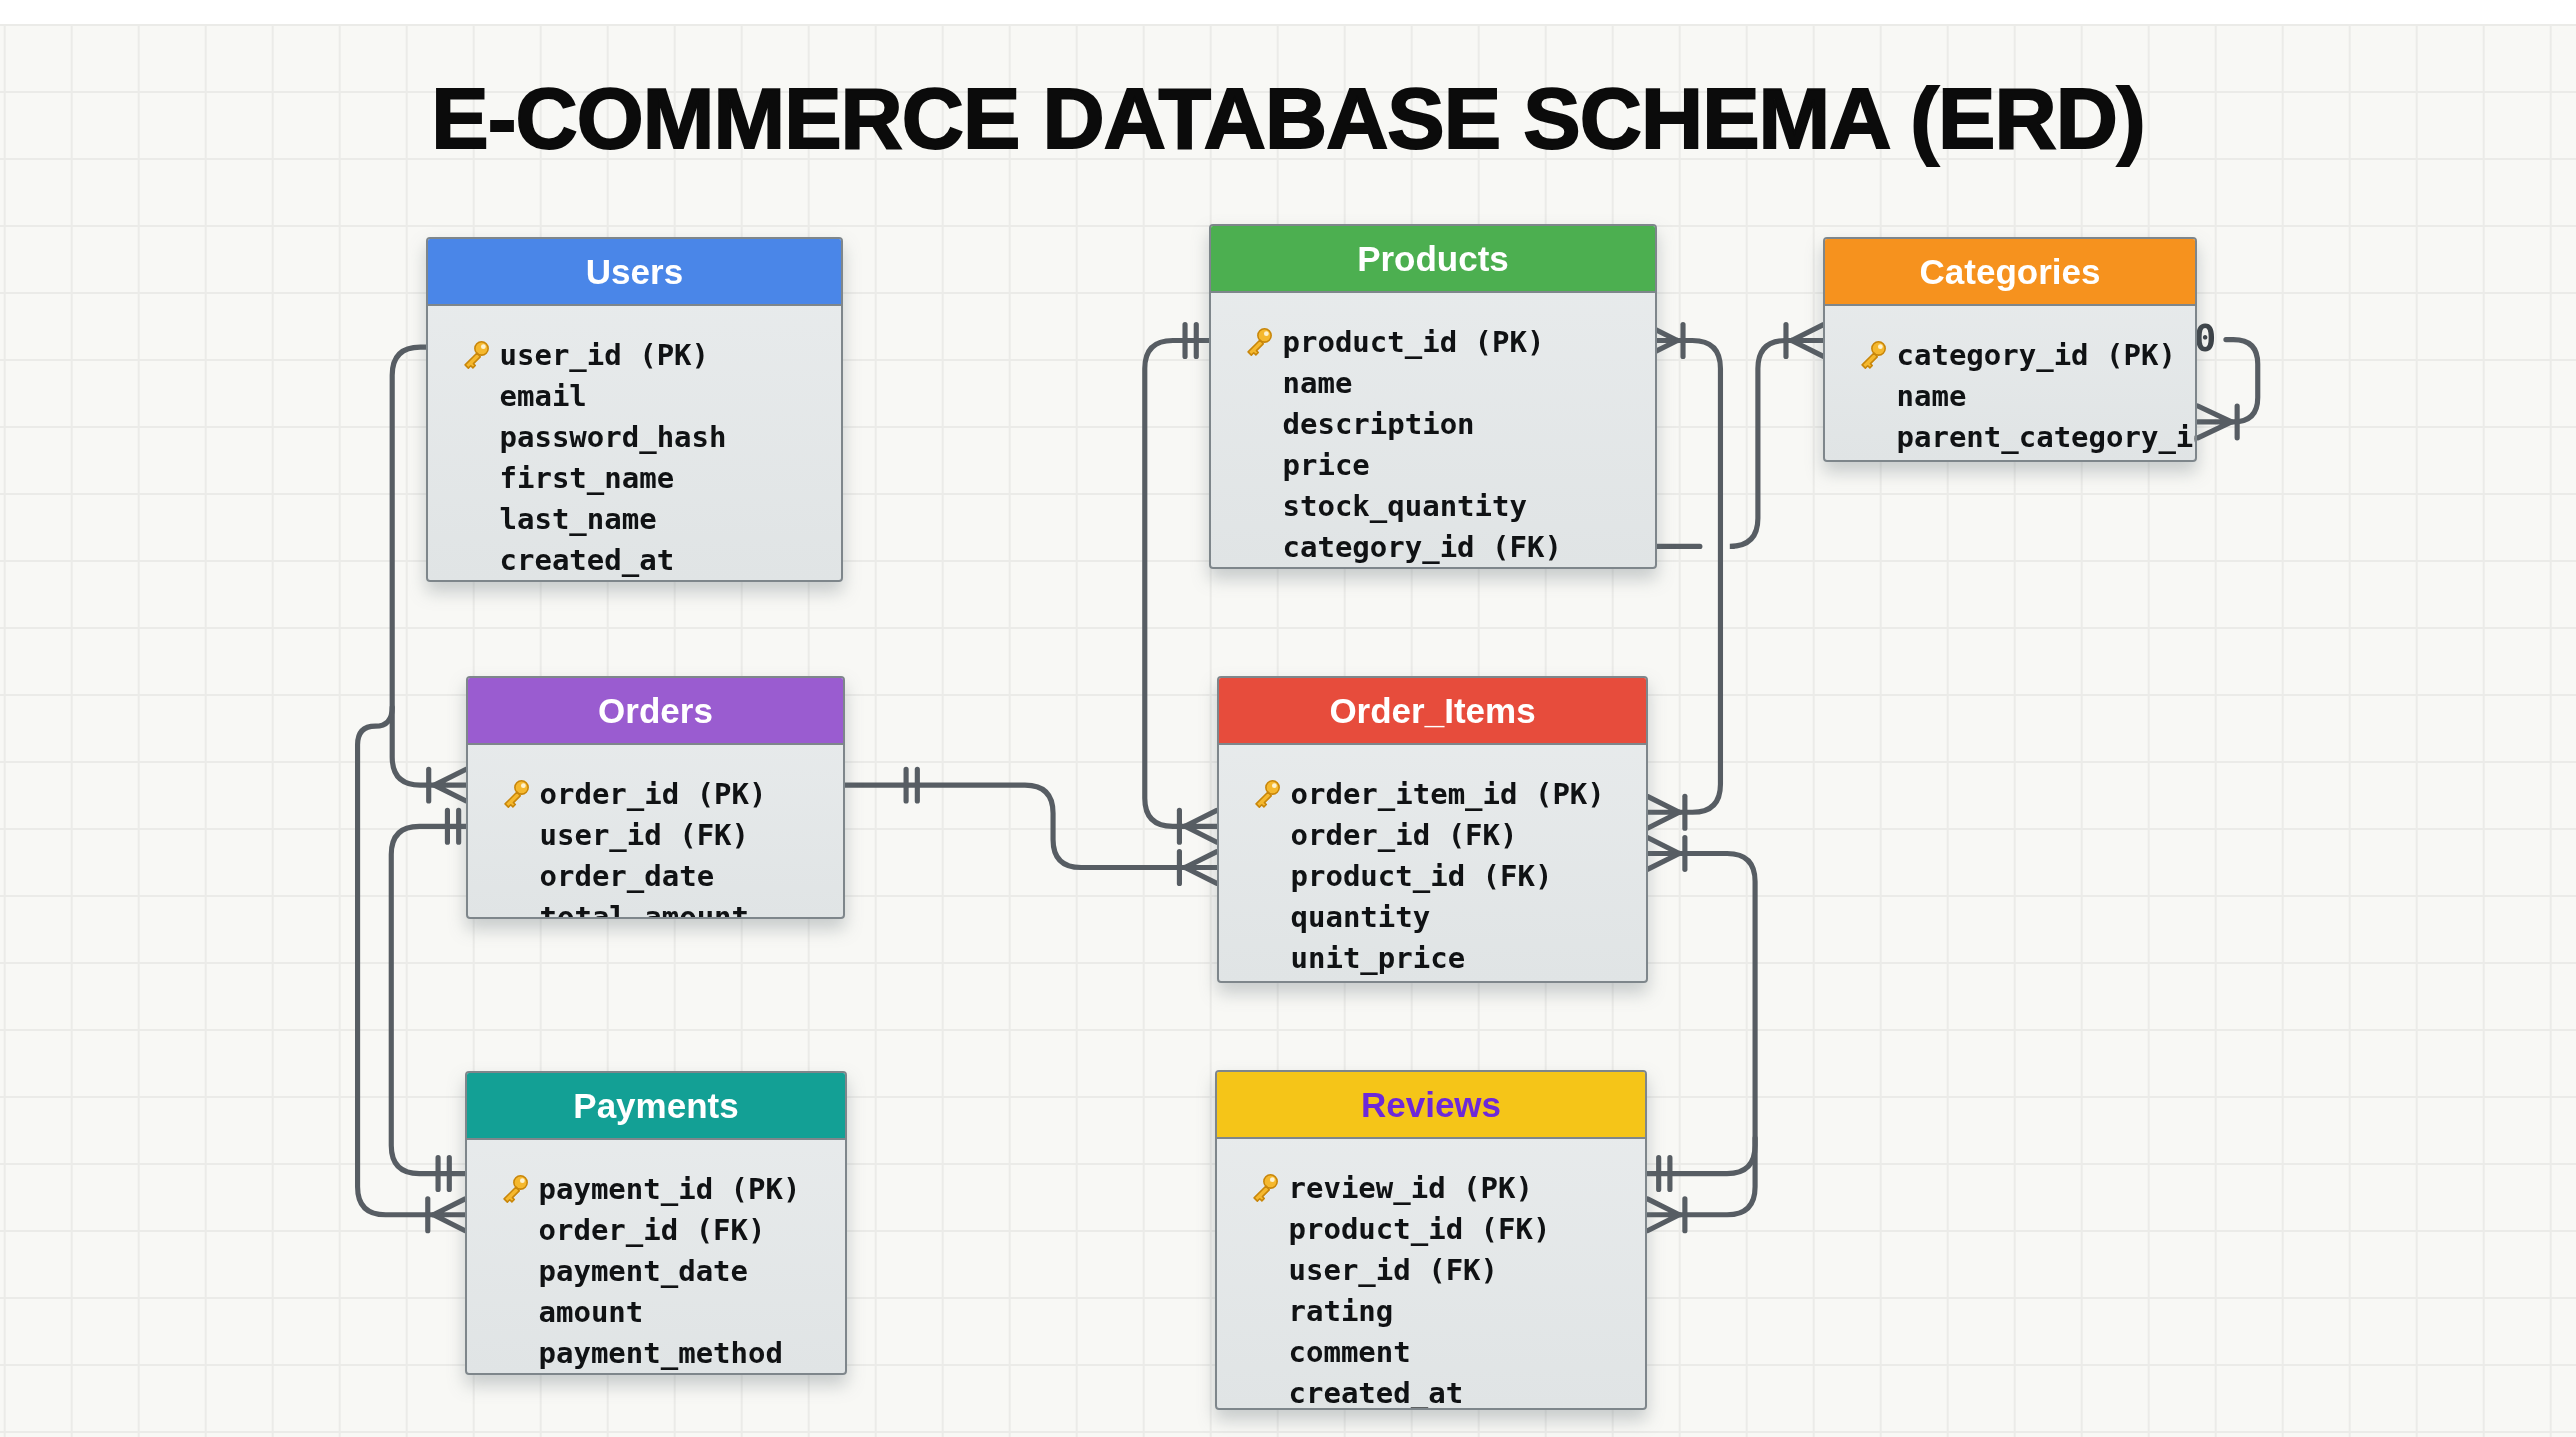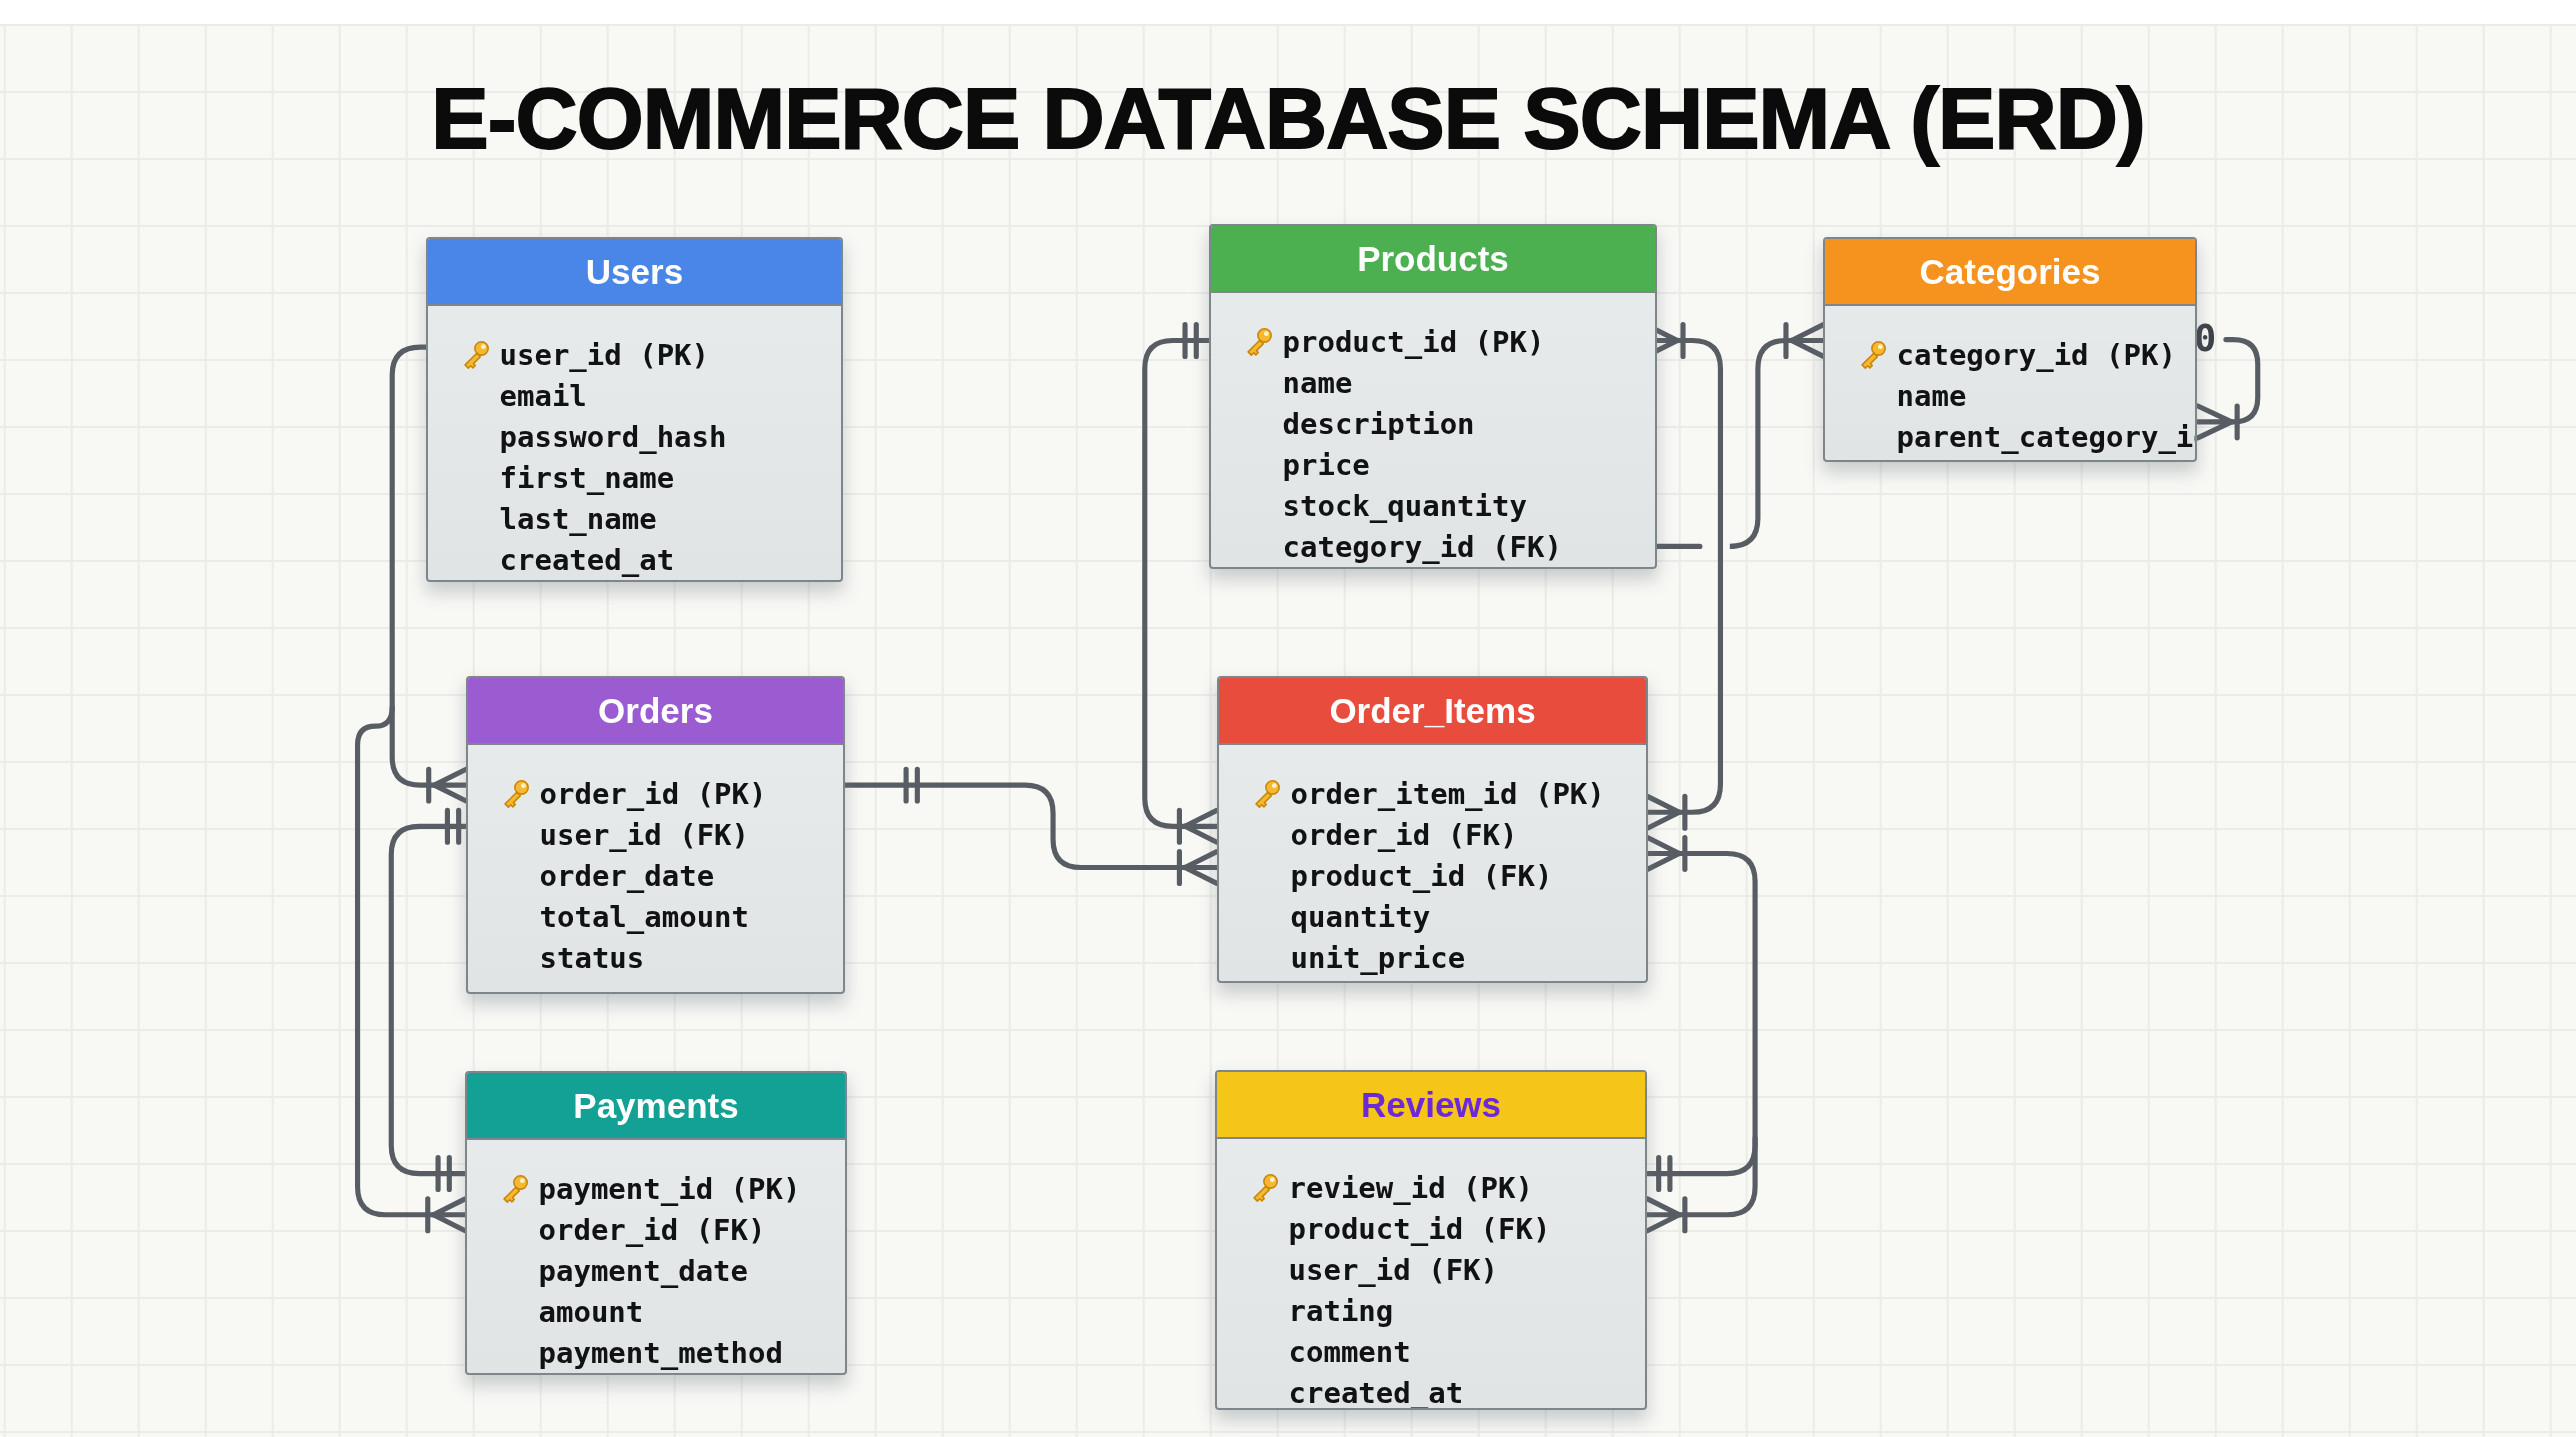--- a/index.html
+++ b/index.html
@@ -218,21 +218,21 @@
           <span class="keyslot"></span>
           <span>name</span>
         </div>
         <div class="erow">
           <span class="keyslot"></span>
           <span>parent_category_id (FK)</span>
         </div>
       </div>
   </div>
 
-  <div class="etable" style="left:466px; top:652px; width:379px; height:318px;">
+  <div class="etable" style="left:466px; top:652px; width:379px; height:243px;">
     <div class="ehead" style="background: rgb(154, 92, 208); color: rgb(255, 255, 255);">Orders</div>
     <div class="erows">
         <div class="erow">
           <span class="keyslot">
   <svg width="34" height="34" viewBox="0 0 24 24">
     <g stroke="#c8860a" stroke-width="1.1" fill="#f5b82e" stroke-linejoin="round">
       <circle cx="16.6" cy="7.4" r="4.7"></circle>
       <path d="M13.4 10.6 L5.0 19.0 L7.3 21.3 L9.0 19.6 L10.5 21.1 L12.2 19.4 L10.9 18.1 L15.7 13.3 Z"></path>
     </g>
     <circle cx="17.9" cy="6.1" r="1.7" fill="#fdf2d0"></circle>

